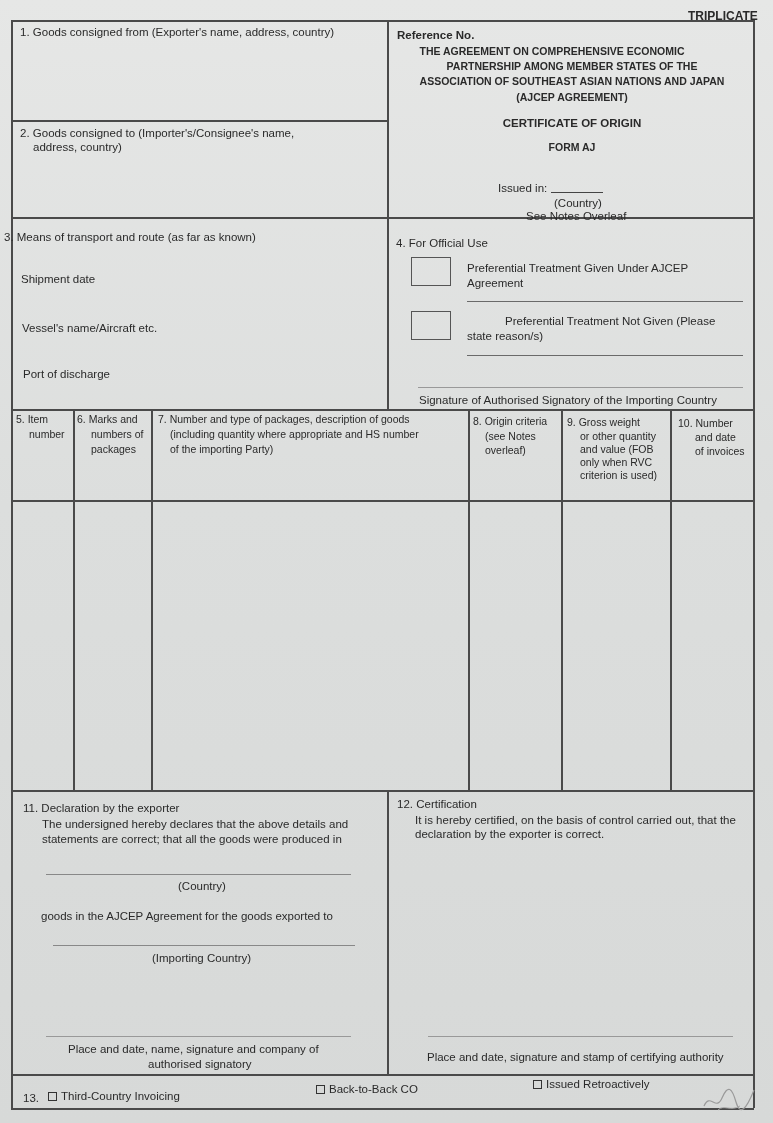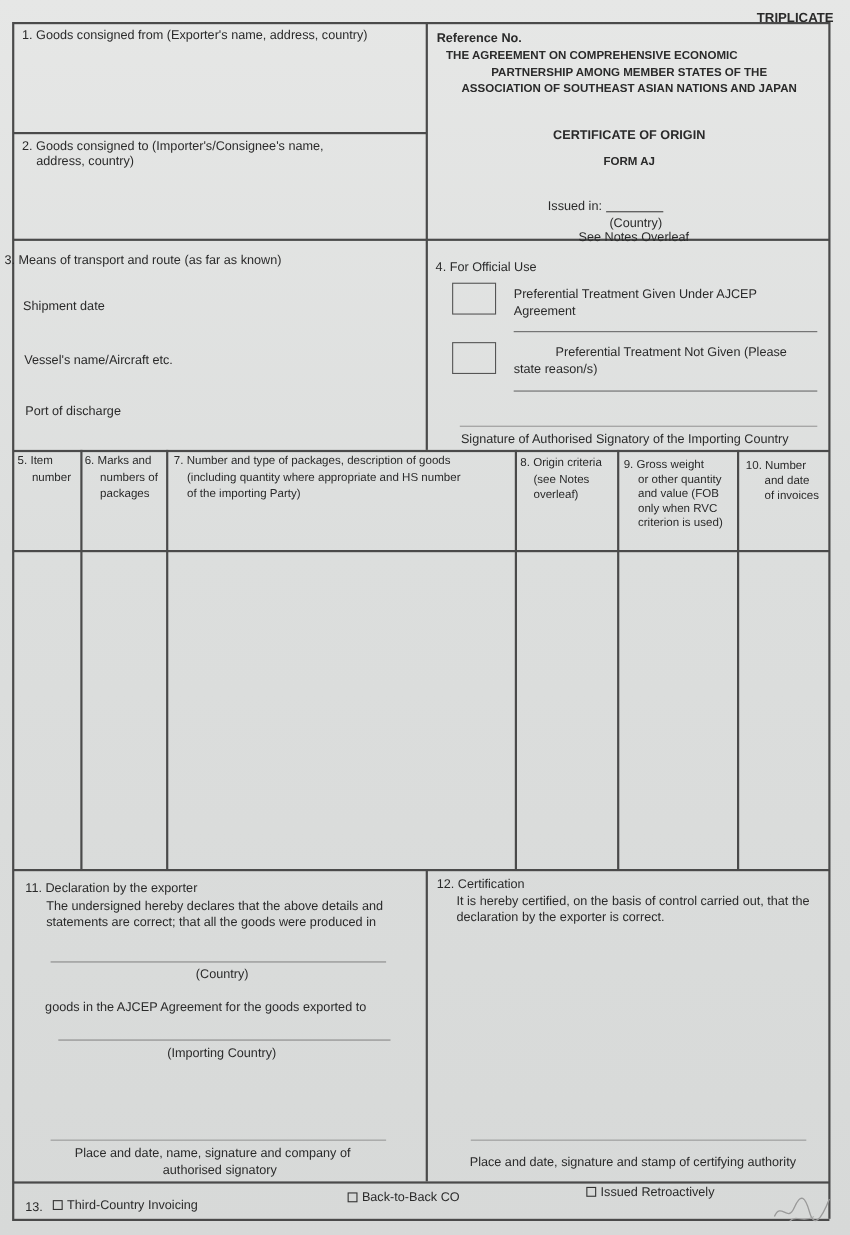--- a/index.html
+++ b/index.html
@@ -48,23 +48,24 @@
   <div class="abs" style="left:14px; top:42px; width:370px; height:76px;"></div>
   <div class="hline" style="left:12px; top:120px; width:376px;"></div>
 
   <div class="t" style="left:20px; top:126px;">2. Goods consigned to (Importer's/Consignee's name,</div>
   <div class="t" style="left:33px; top:140px;">address, country)</div>
   <div class="abs" style="left:14px; top:157px; width:370px; height:58px;"></div>
   <div class="hline" style="left:12px; top:217px; width:742px;"></div>
 
   <div class="t b" style="left:397px; top:28px;">Reference No.</div>
   <div class="abs" style="left:470px; top:24px; width:280px; height:16px;"></div>
-  <div class="t b tc small" style="left:382px; top:45px; width:312px;">THE AGREEMENT ON COMPREHENSIVE ECONOMIC</div>
+  <div class="t b tc small" style="left:396px; top:45px; width:312px;">THE AGREEMENT ON COMPREHENSIVE ECONOMIC</div>
   <div class="t b tc small" style="left:390px; top:60px; width:364px;">PARTNERSHIP AMONG MEMBER STATES OF THE</div>
   <div class="t b tc small" style="left:390px; top:75px; width:364px;">ASSOCIATION OF SOUTHEAST ASIAN NATIONS AND JAPAN</div>
+  <div class="t b tc small" style="left:390px; top:91px; width:364px;">(AJCEP AGREEMENT)</div>
   <div class="t b tc" style="left:390px; top:116px; width:364px;">CERTIFICATE OF ORIGIN</div>
   <div class="t b tc small" style="left:390px; top:141px; width:364px;">FORM AJ</div>
   <div class="t" style="left:498px; top:181px;">Issued in:</div>
   <div class="abs" style="left:551px; top:180px; width:52px; height:13px; border-bottom:1px solid #444; font-size:11px;"></div>
   <div class="t" style="left:554px; top:196px;">(Country)</div>
   <div class="t" style="left:526px; top:209px;">See Notes Overleaf</div>
 
   <div class="t" style="left:4px; top:230px;">3. Means of transport and route (as far as known)</div>
   <div class="t" style="left:21px; top:272px;">Shipment date</div>
   <div class="abs" style="left:140px; top:266px; width:240px; height:20px;"></div>

